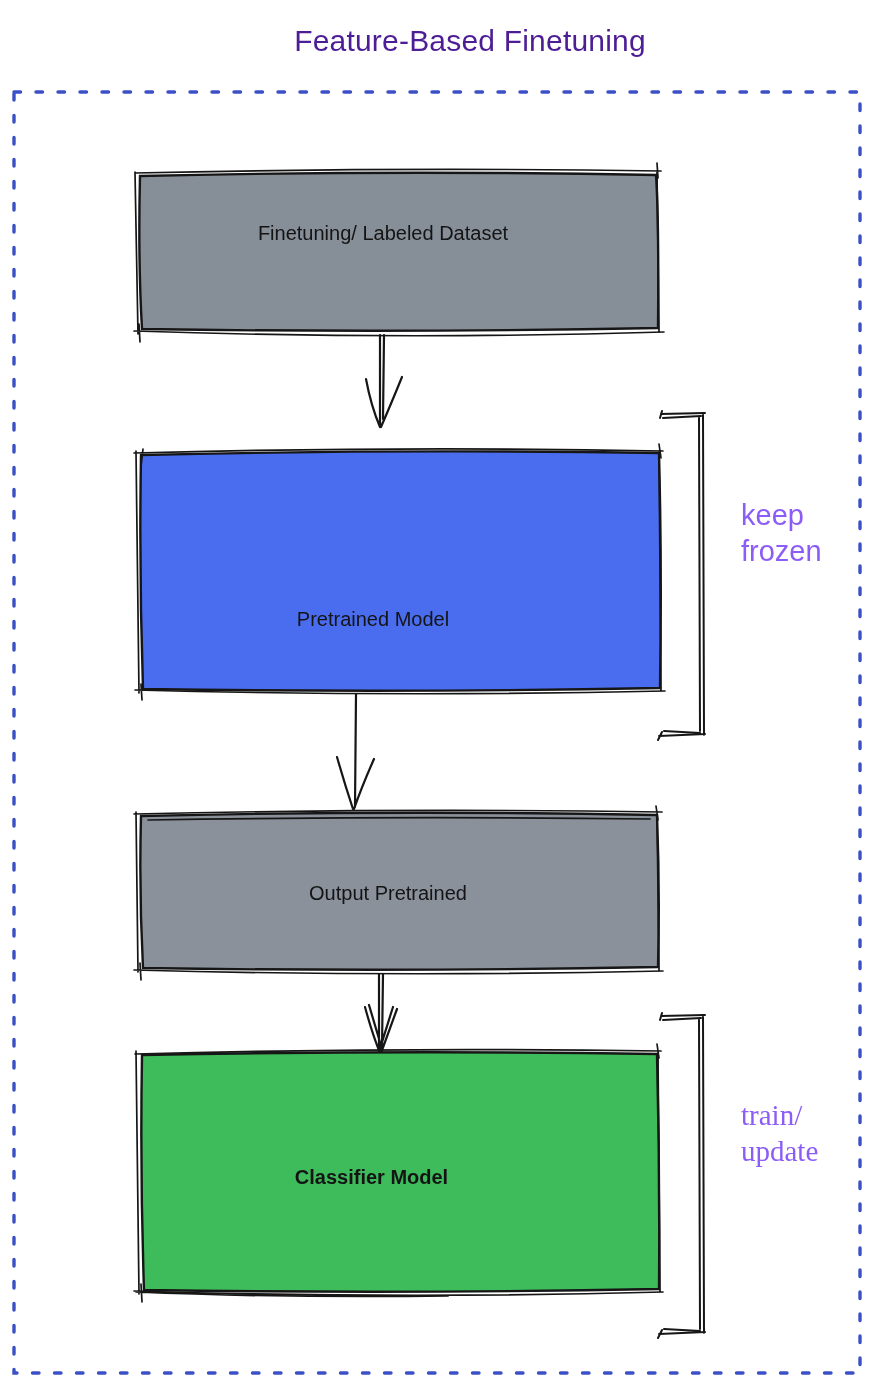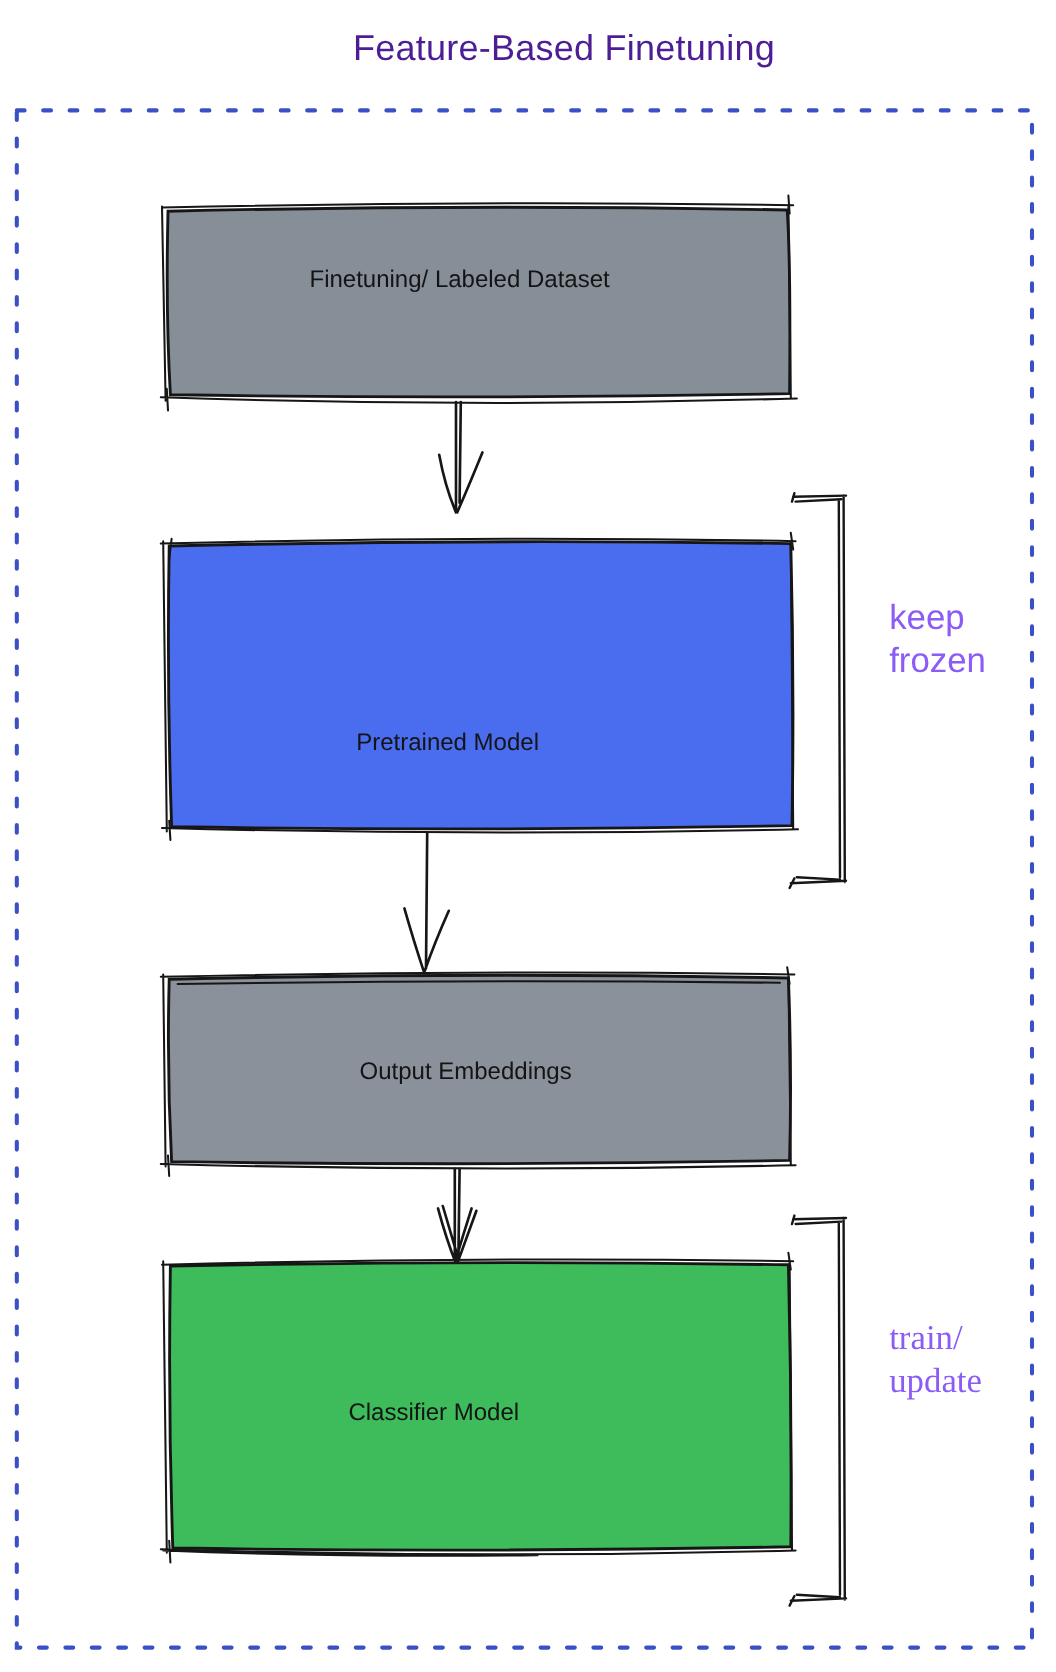--- a/index.html
+++ b/index.html
@@ -76,19 +76,19 @@
     <path class="bracket" d="M661,1016 L705,1015 M663,1020 L701,1018 M662,1013 L660,1020 M703,1015 L704,1333 M699,1019 L700,1329 M705,1332 L659,1334 M664,1329 L700,1331 M662,1330 L658,1338"></path>
   </g>
 </svg>
 
 <div class="title">Feature-Based Finetuning</div>
 
 <div class="label" style="left:122px; top:216px; width:522px;">Finetuning/ Labeled Dataset</div>
 
 <div class="label" style="left:111px; top:560px; width:524px;margin-top:42px;">Pretrained Model</div>
 
-<div class="label" style="left:127px; top:876px; width:522px;">Output Embeddings</div>
+<div class="label" style="left:127px; top:876px; width:522px;">Output Pretrained</div>
 
-<div class="label" style="left:101px; top:1160px; width:521px;">Classifier Model</div>
+<div class="label" style="left:111px; top:1160px; width:521px;font-weight:bold;">Classifier Model</div>
 
 <div class="annotation" style="left:741px; top:497px;">keep frozen</div>
 
 <div class="annotation" style="left:741px; top:1097px;font-family:Liberation Serif, serif;">train/ update</div>
 
 </body></html>

